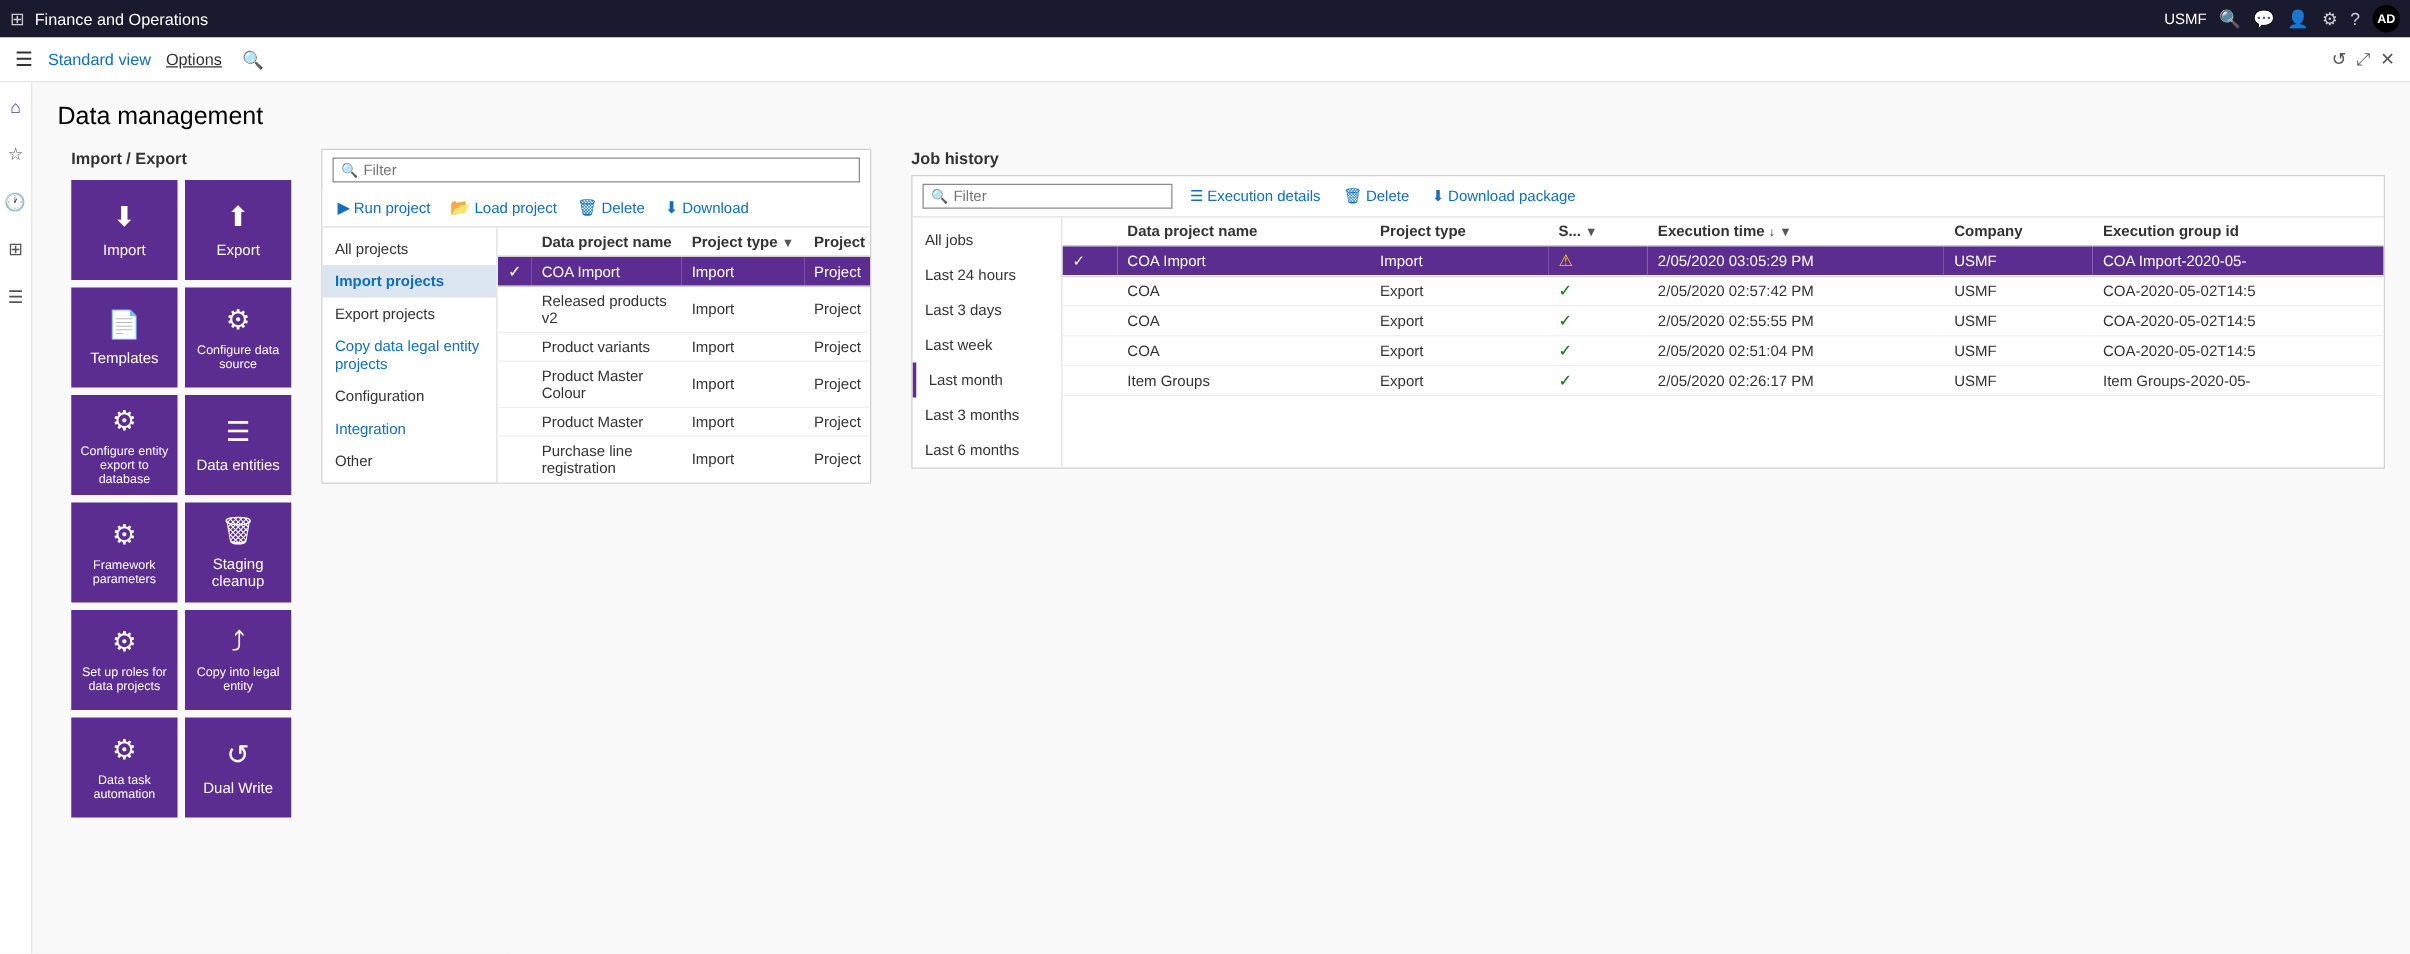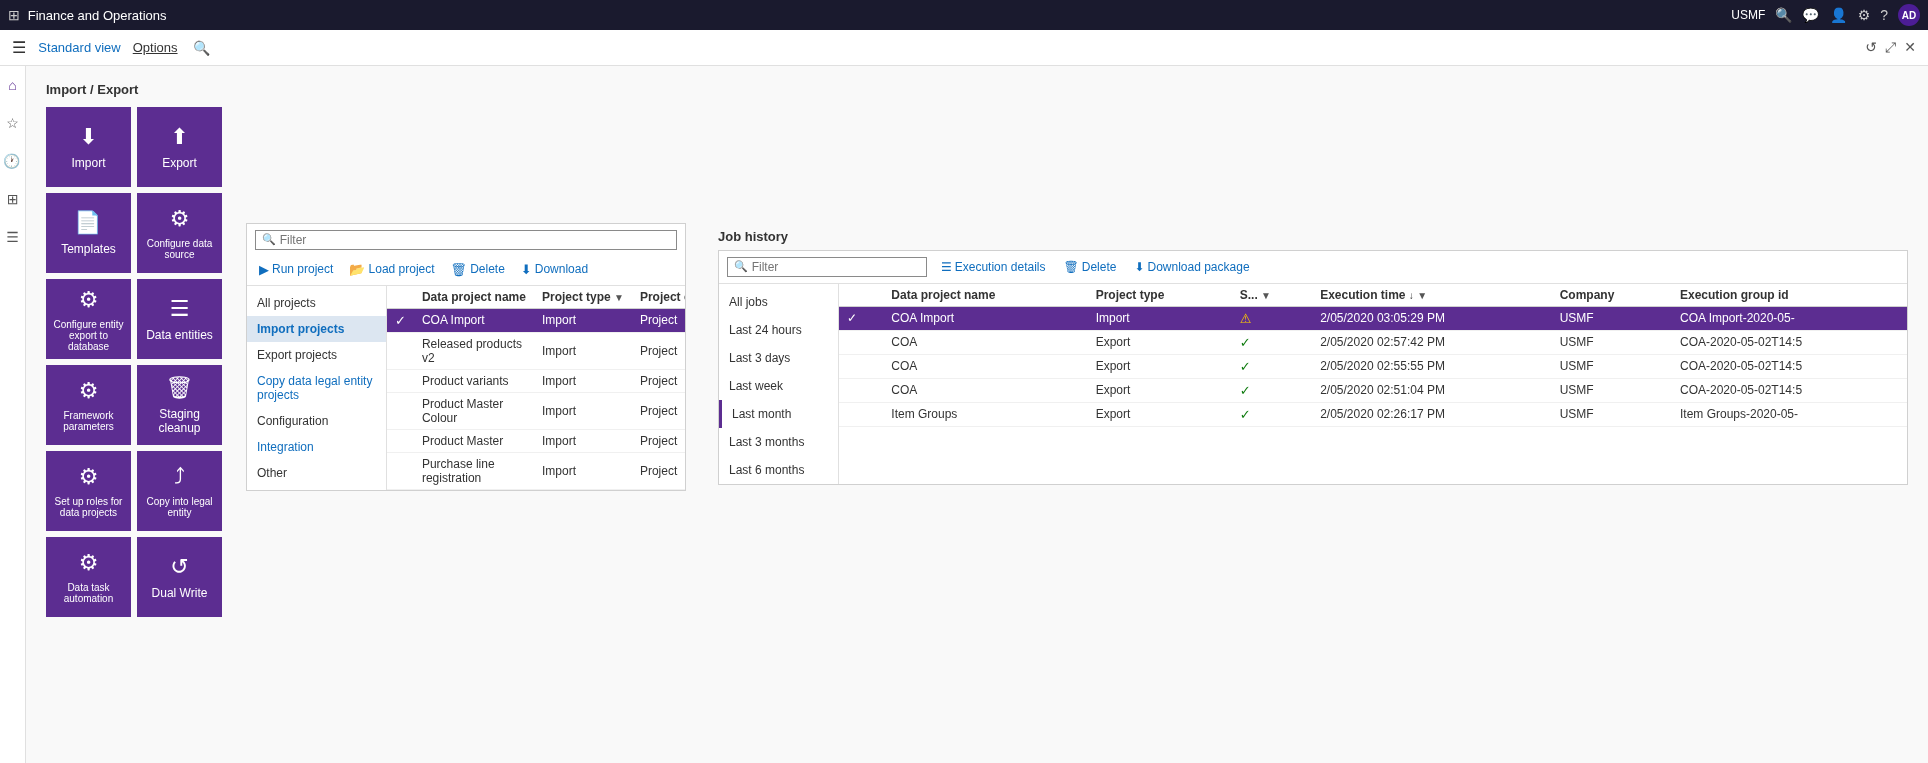--- a/index.html
+++ b/index.html
@@ -38,21 +38,21 @@
     }
     .top-bar-right .usmf-label {
       color: #fff;
       font-size: 12px;
     }
     .top-bar-icon {
       font-size: 14px;
       cursor: pointer;
     }
     .top-bar-avatar {
-      background: #4c1d95;
+      background: #000000;
       color: #fff;
       border-radius: 50%;
       width: 22px;
       height: 22px;
       display: flex;
       align-items: center;
       justify-content: center;
       font-size: 10px;
       font-weight: bold;
     }
@@ -344,21 +344,22 @@
       color: #fff;
     }
     .status-warning { color: #d83b01; font-size: 13px; }
     .status-ok { color: #107c10; font-size: 13px; }
     .jh-table tr.selected-row .status-warning { color: #ffcc00; }
 
     
     .three-col {
       display: flex;
       gap: 0;
-      align-items: center;
+      align-items: flex-start;
+      margin-left: 11px;
     }
 
     
     .left-panel {
       width: 200px;
       min-width: 200px;
     }
 
     .middle-panel {
       flex: 0 0 auto;
@@ -405,20 +406,21 @@
 
   <div class="sidebar">
     <div class="sidebar-icon active">⌂</div>
     <div class="sidebar-icon">☆</div>
     <div class="sidebar-icon">🕐</div>
     <div class="sidebar-icon">⊞</div>
     <div class="sidebar-icon">☰</div>
   </div>
 
   <div class="content-area">
+    <h1 class="page-title">Data management</h1>
 
     <div class="three-col">
 
       <div class="left-panel">
         <div class="section-title">Import / Export</div>
         <div class="tile-grid">
           <div class="tile">
             <span class="tile-icon">⬇</span>
             <span>Import</span>
           </div>

